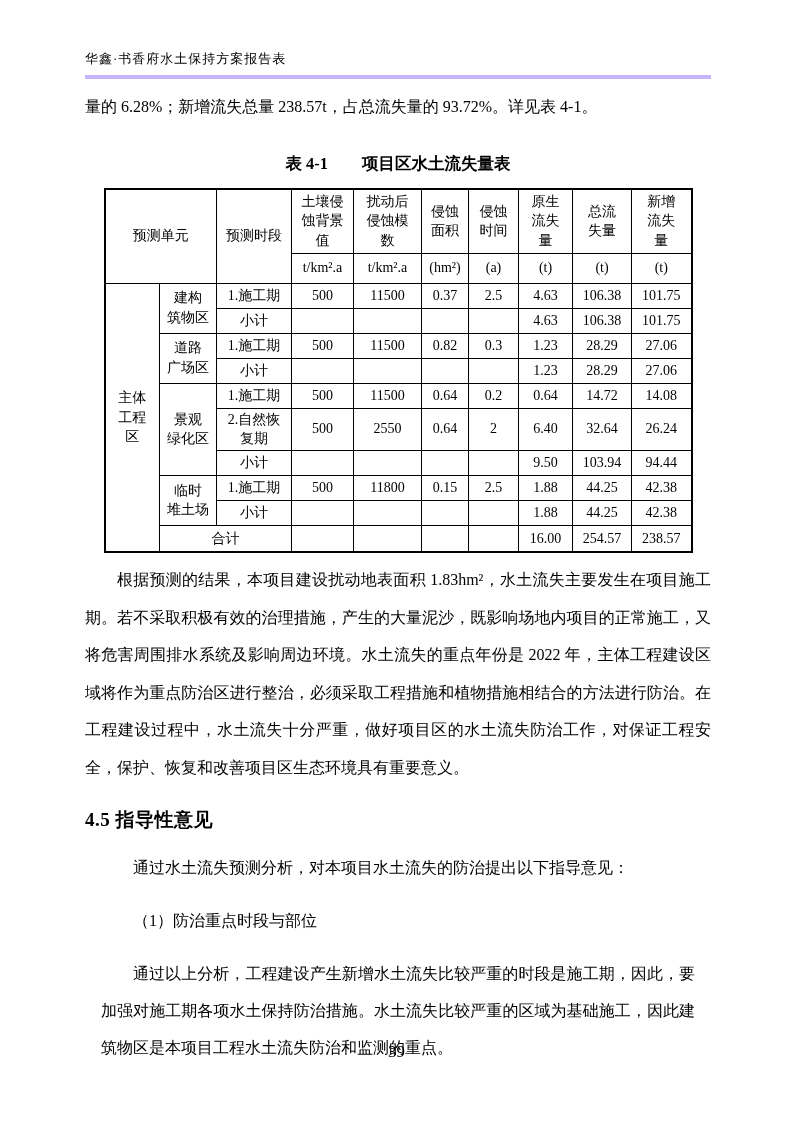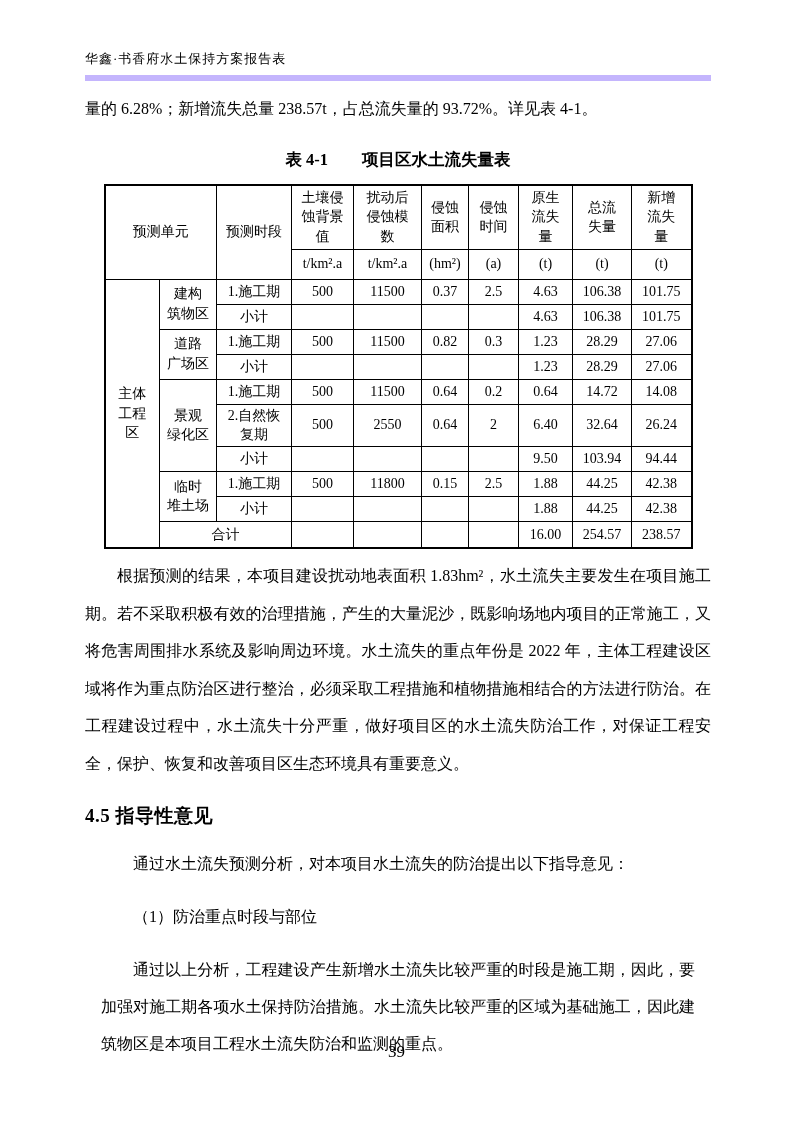--- a/index.html
+++ b/index.html
@@ -8,29 +8,29 @@
     width: 793px; height: 1122px;
     background: #ffffff; color: #000;
     font-family: "Liberation Serif", "DejaVu Serif", serif;
     position: relative; overflow: hidden;
   }
   .content {
     position: absolute; left: 85px; top: 50px; width: 626px;
   }
   .running-header {
     font-size: 13px; letter-spacing: 1px;
-    padding-bottom: 7px; border-bottom: 6px solid #c4b5fd;
+    padding-bottom: 7px; border-bottom: 4px solid #c4b5fd;
   }
   .intro-para {
     font-size: 16px; line-height: 36px; margin: 10px 0 0 0;
     text-align: justify;
   }
   .table-caption {
     text-align: center; font-weight: bold; font-size: 16.5px;
-    margin-top: 22px; margin-bottom: 13px;
+    margin-top: 28px; margin-bottom: 13px;
   }
   .table-caption .cap-label { margin-right: 34px; }
   table.loss-table {
     border-collapse: collapse; table-layout: fixed;
     width: 587px; margin: 0 auto;
     border: 2px solid #000;
   }
   .loss-table td, .loss-table th {
     border: 1px solid #000;
     font-weight: normal; font-size: 14px;

